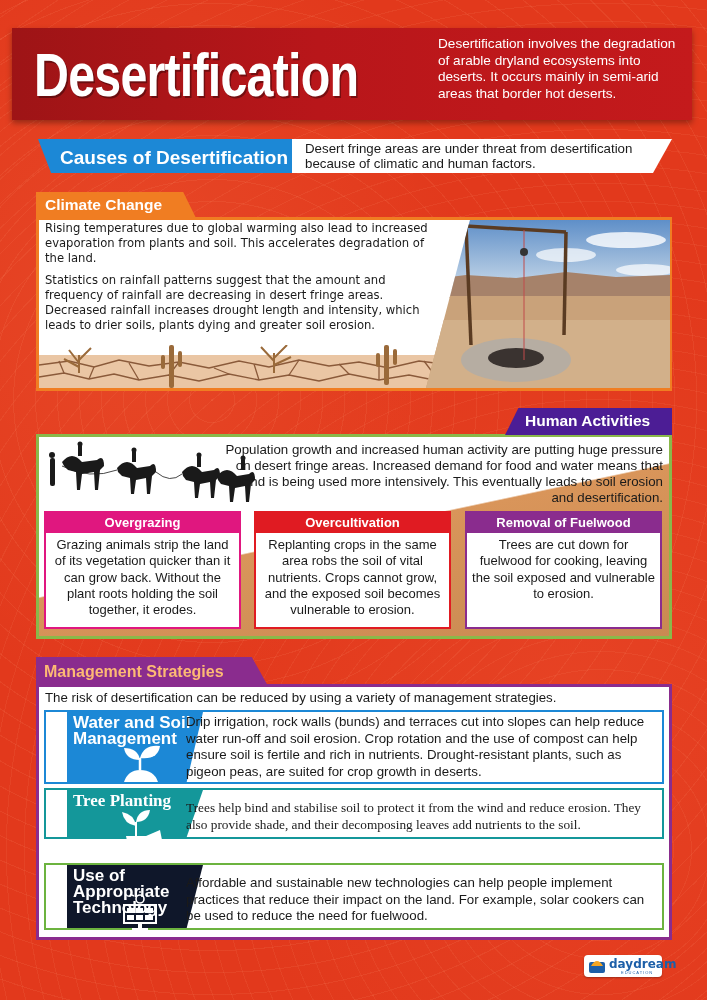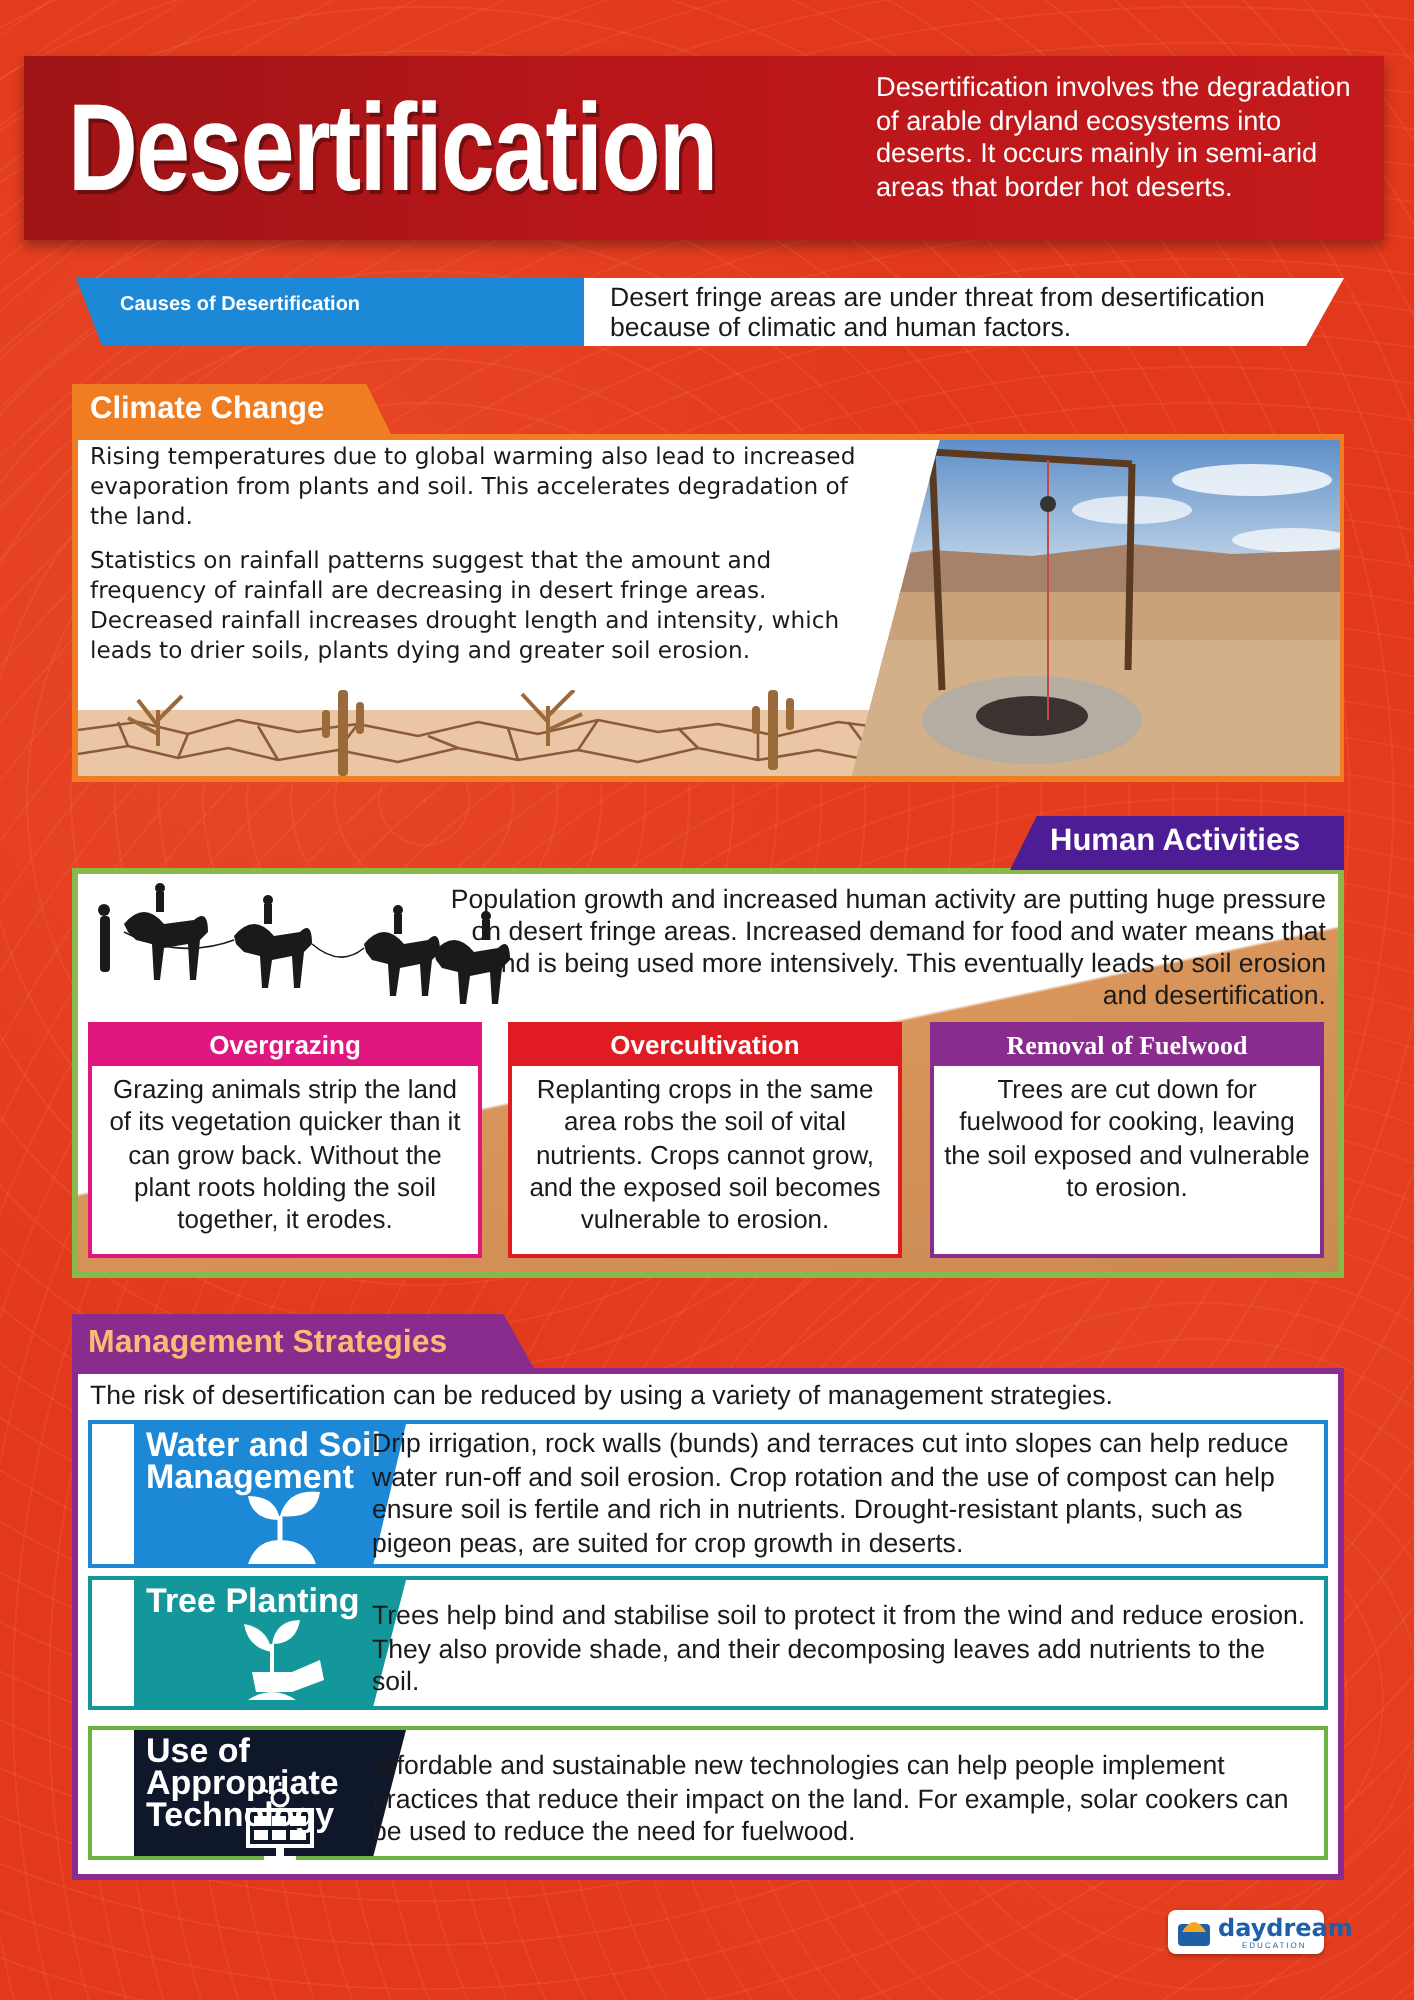--- a/index.html
+++ b/index.html
@@ -35,21 +35,21 @@
   .title-desc {
     left: 438px; top: 36px; width: 250px;
     color: #fff; font-size: 13.6px; line-height: 16.5px;
   }
 
   
   .causes-label {
     left: 38px; top: 139px; width: 262px; height: 34px;
     background: #1c88d6;
     clip-path: polygon(0 0, 100% 0, 100% 100%, 5% 100%);
-    color: #fff; font-weight: 700; font-size: 10px;
+    color: #fff; font-weight: 700; font-size: 19px;
     padding: 8px 0 12px 22px;
   }
   .causes-desc {
     left: 292px; top: 139px; width: 380px; height: 34px;
     background: #fff;
     clip-path: polygon(0 0, 100% 0, 95% 100%, 0 100%);
     font-size: 13.3px; line-height: 15px; padding: 2px 0 0 13px;
   }
 
   
@@ -240,40 +240,40 @@
 
 <div class="abs sub-card" style="left:44px;border-color:#e0177f;">
   <div class="sub-head" style="background:#e0177f;">Overgrazing</div>
   <div class="sub-body">Grazing animals strip the land of its vegetation quicker than it can grow back. Without the plant roots holding the soil together, it erodes.</div>
 </div>
 <div class="abs sub-card" style="left:254px;border-color:#e01b22;">
   <div class="sub-head" style="background:#e01b22;">Overcultivation</div>
   <div class="sub-body">Replanting crops in the same area robs the soil of vital nutrients. Crops cannot grow, and the exposed soil becomes vulnerable to erosion.</div>
 </div>
 <div class="abs sub-card" style="left:465px;border-color:#8a2c8e;">
-  <div class="sub-head" style="background:#8a2c8e;font-family:Liberation Serif, serif;">Removal of Fuelwood</div>
+  <div class="sub-head" style="background:#8a2c8e;">Removal of Fuelwood</div>
   <div class="sub-body">Trees are cut down for fuelwood for cooking, leaving the soil exposed and vulnerable to erosion.</div>
 </div>
 
 <div class="abs ms-box"></div>
 <div class="abs ms-tab">Management Strategies</div>
 <div class="abs ms-intro">The risk of desertification can be reduced by using a variety of management strategies.</div>
 
 <div class="abs strat" style="top:710px;height:74px;border-color:#1c88d6;">
   <div class="strat-label" style="background:#1c88d6;">Water and Soil Management</div>
   <svg class="strat-icon" style="top:32px;" width="42" height="38" viewBox="0 0 42 38">
     <path d="M4 38 Q8 26 20 26 Q34 26 38 38 Z" fill="#fff"></path>
     <path d="M20 26 L20 14" stroke="#fff" stroke-width="2.5"></path>
     <path d="M20 16 Q6 16 4 4 Q18 4 20 16 Z" fill="#fff"></path>
     <path d="M20 14 Q24 0 40 2 Q38 16 20 14 Z" fill="#fff"></path>
   </svg>
   <div class="strat-text" style="top:2px;">Drip irrigation, rock walls (bunds) and terraces cut into slopes can help reduce water run-off and soil erosion. Crop rotation and the use of compost can help ensure soil is fertile and rich in nutrients. Drought-resistant plants, such as pigeon peas, are suited for crop growth in deserts.</div>
 </div>
 
-<div class="abs strat" style="top:788px;height:67px;border-color:#14979a;">
+<div class="abs strat" style="top:788px;height:51px;border-color:#14979a;font-family:Liberation Serif, serif;">
   <div class="strat-label" style="background:#14979a;">Tree Planting</div>
   <svg class="strat-icon" style="top:20px;" width="42" height="44" viewBox="0 0 42 44">
     <path d="M16 28 L16 12" stroke="#fff" stroke-width="2"></path>
     <path d="M16 16 Q4 14 2 2 Q14 4 16 16 Z" fill="#fff"></path>
     <path d="M16 12 Q18 0 30 0 Q28 12 16 12 Z" fill="#fff"></path>
     <path d="M6 26 L26 26 L40 20 L42 30 L26 36 L8 36 Z" fill="#fff"></path>
     <path d="M4 40 Q16 32 28 40 Z" fill="#fff"></path>
   </svg>
   <div class="strat-text" style="top:10px;">Trees help bind and stabilise soil to protect it from the wind and reduce erosion. They also provide shade, and their decomposing leaves add nutrients to the soil.</div>
 </div>

